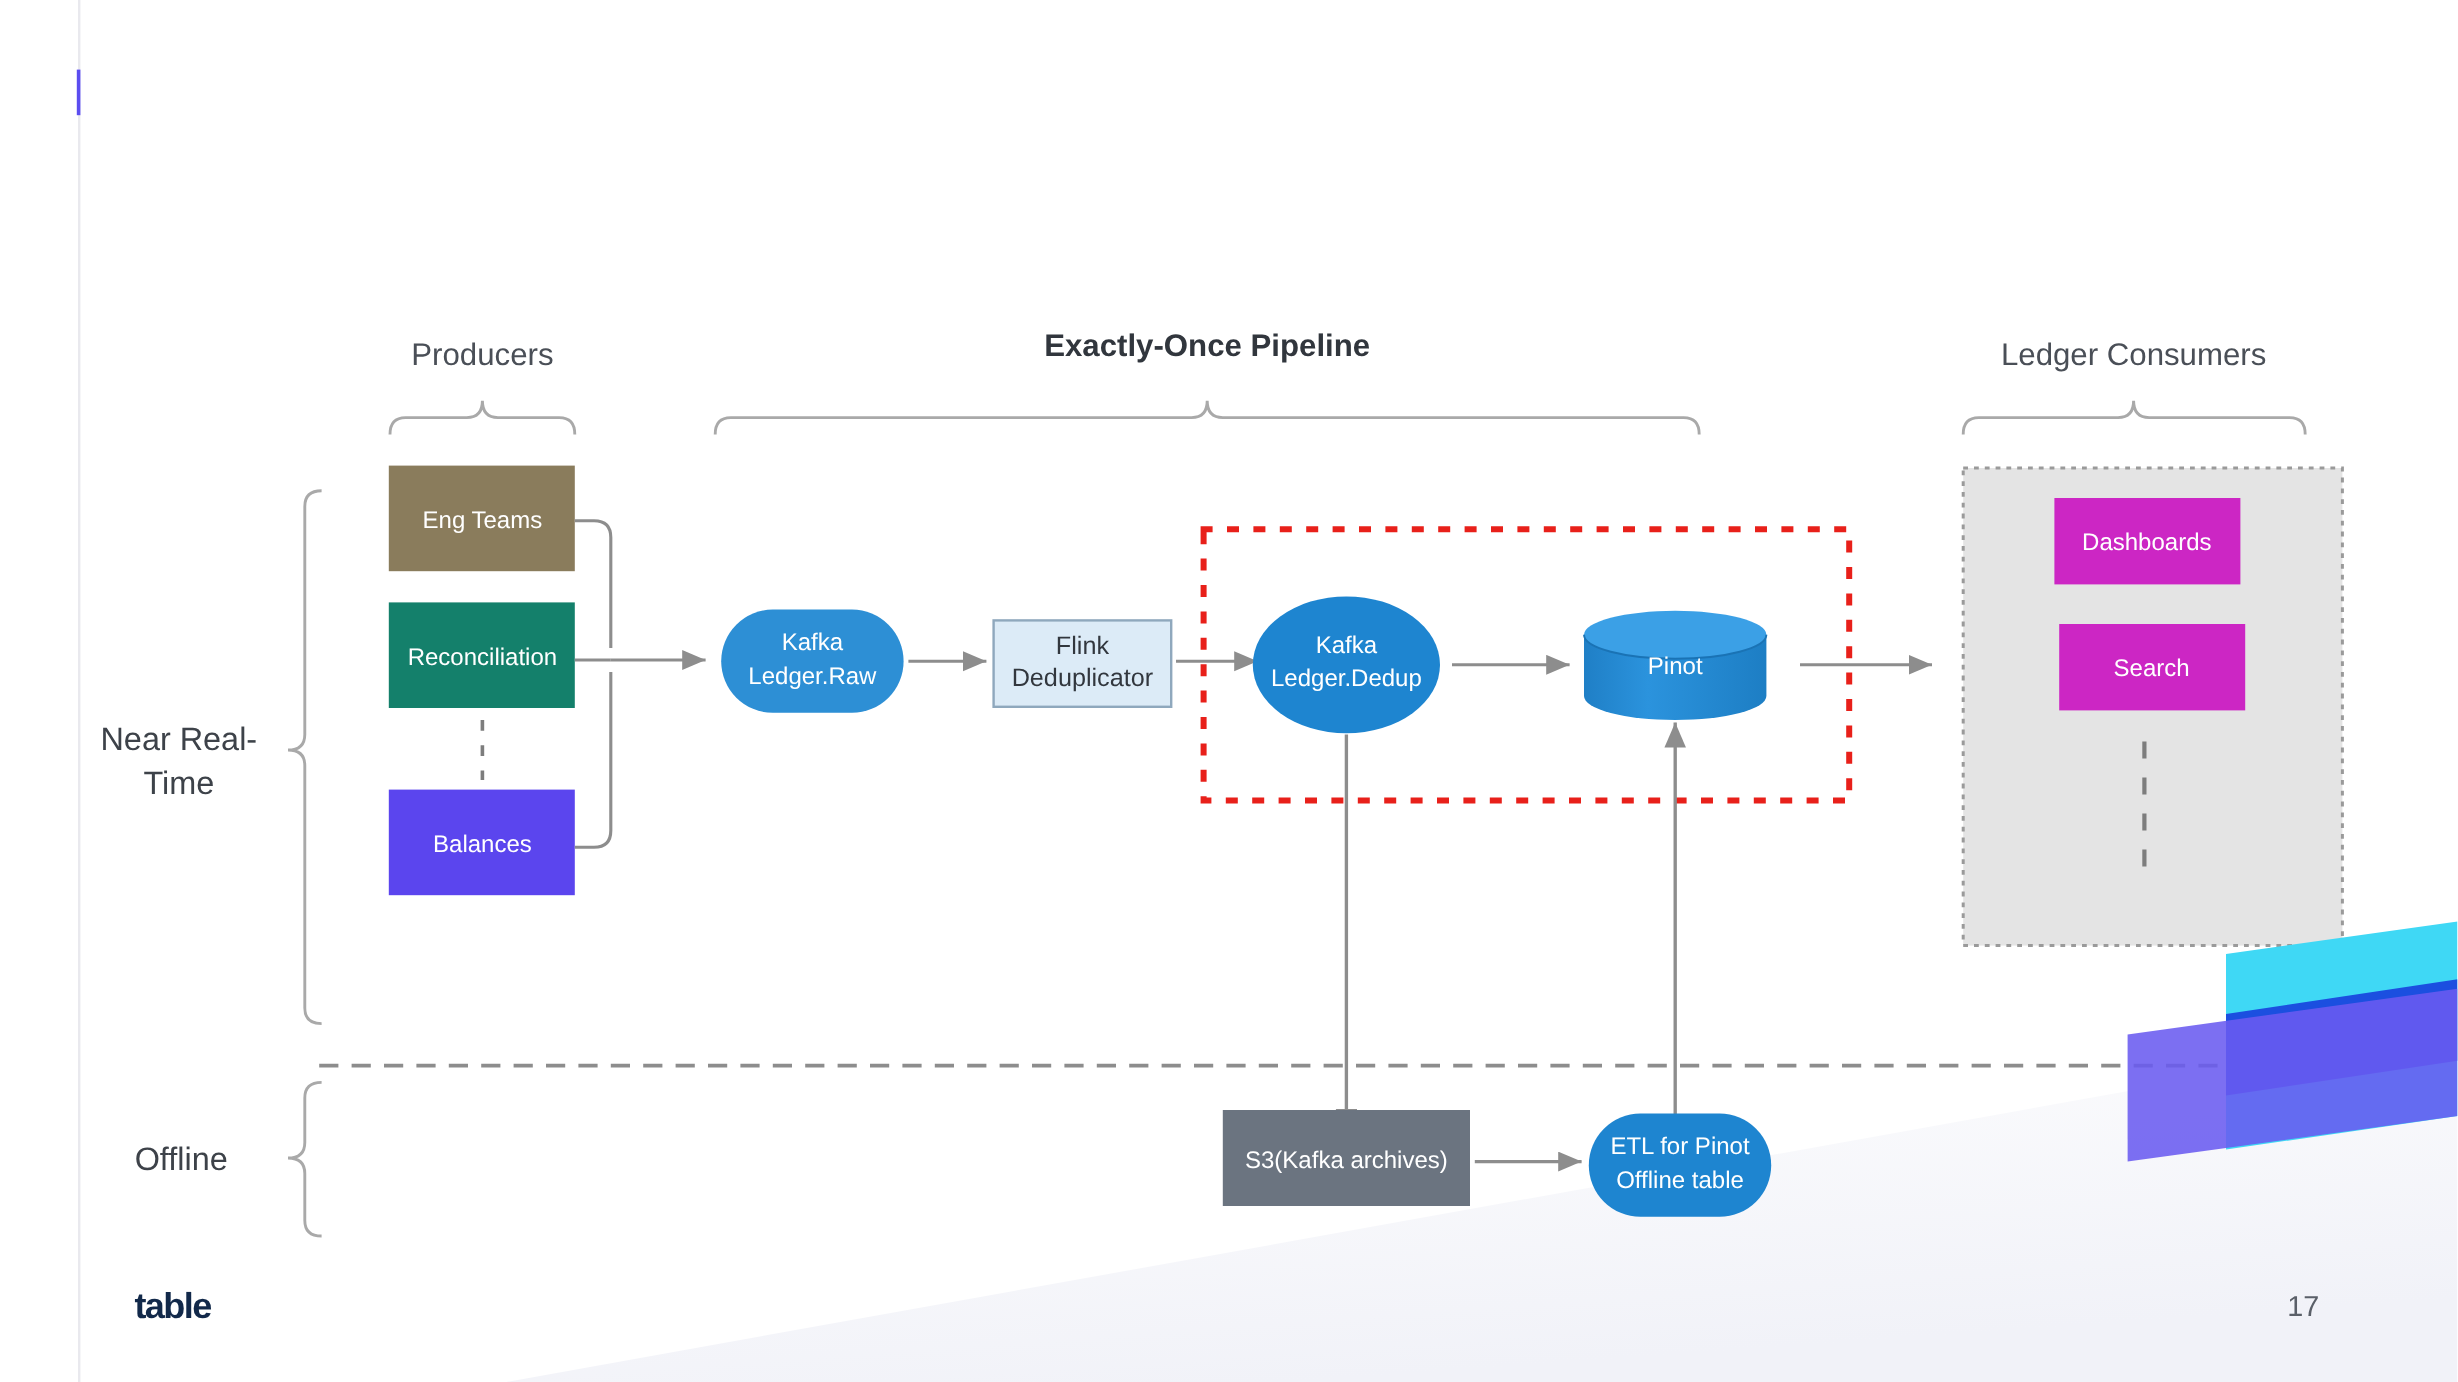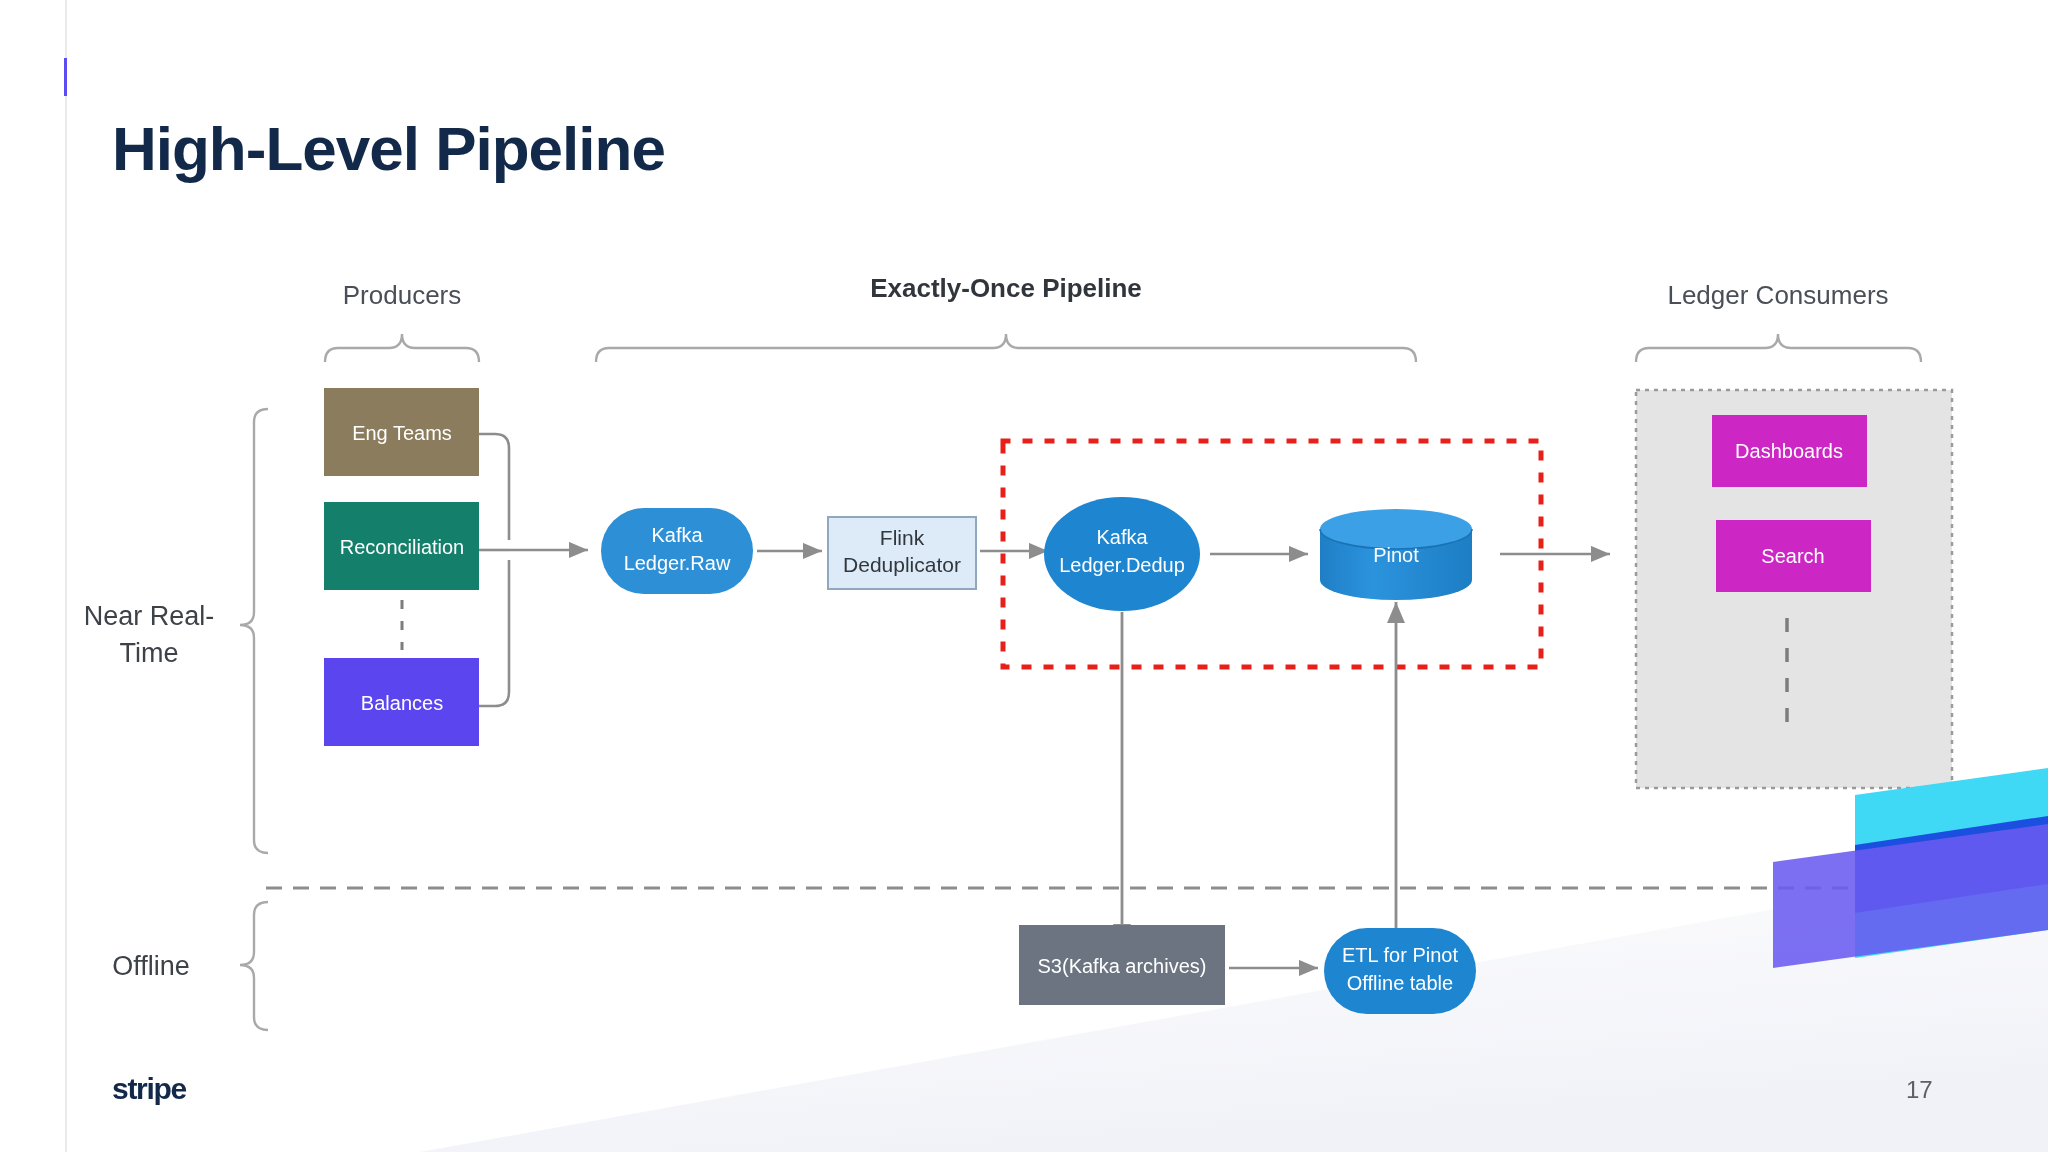--- a/index.html
+++ b/index.html
@@ -40,21 +40,20 @@
         <stop offset="0" stop-color="#ffffff"></stop>
         <stop offset="1" stop-color="#f1f2f8"></stop>
       </linearGradient>
     </defs>
     <polygon points="420,1152 2048,860 2048,1152" fill="url(#washg)"></polygon>
   </svg>
 
   <div class="left-rule"></div>
   <div class="left-rule-accent"></div>
 
-  <div class="title">High-Level Pipeline</div>
 
   <svg class="diagram" viewBox="0 0 2048 1152">
     <defs>
       <marker id="ah" markerWidth="9" markerHeight="9" refX="7.5" refY="3.2" orient="auto">
         <path d="M0,0 L7.5,3.2 L0,6.4 z" fill="#8d8d8d"></path>
       </marker>
       <linearGradient id="cylSide" x1="0" y1="0" x2="1" y2="0">
         <stop offset="0" stop-color="#1f7fc6"></stop>
         <stop offset="0.35" stop-color="#2b93dd"></stop>
         <stop offset="1" stop-color="#1d7ec4"></stop>
@@ -145,16 +144,16 @@
     <text class="lbl node-text" x="1400" y="962" text-anchor="middle">ETL for Pinot</text>
     <text class="lbl node-text" x="1400" y="990" text-anchor="middle">Offline table</text>
 
     <g>
       <polygon points="1855,795 2048,768 2048,930 1855,958" fill="#3fd8f5"></polygon>
       <polygon points="1855,845 2048,816 2048,884 1855,913" fill="#1b4fe0"></polygon>
       <polygon points="1773,862 2048,824 2048,930 1773,968" fill="#6a5bf0" opacity="0.88"></polygon>
     </g>
   </svg>
 
-  <div class="logo">stripe</div>
+  <div class="logo">table</div>
   <div class="pageno">17</div>
 
 </div>
 
 </body></html>

